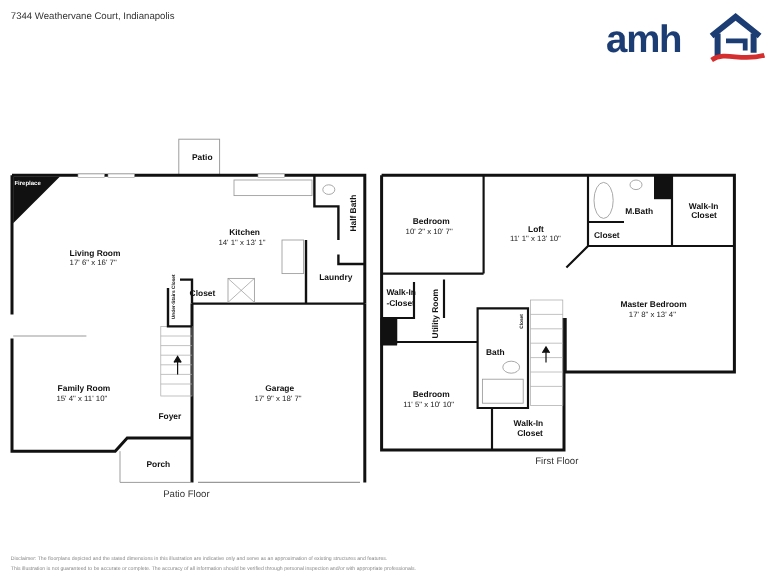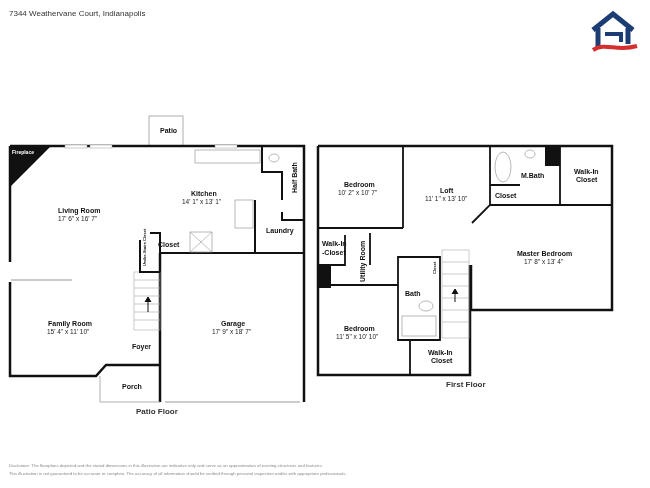--- a/index.html
+++ b/index.html
@@ -4,29 +4,30 @@
 <style>
   html,body{margin:0;padding:0;background:#fff;}
   body{width:650px;height:488px;position:relative;overflow:hidden;font-family:"Liberation Sans",sans-serif;color:#111;}
   .addr{position:absolute;left:9px;top:9px;font-size:8px;color:#333;}
   .logo{position:absolute;left:505px;top:8px;width:135px;height:44px;}
   .logo-text{position:absolute;left:0;top:6px;font-size:32px;font-weight:bold;color:#1c3d73;letter-spacing:-1px;line-height:36px;}
   svg.plan{position:absolute;left:0;top:0;}
   .lbl{font-family:"Liberation Sans",sans-serif;font-size:7px;font-weight:bold;fill:#111;}
   .dim{font-family:"Liberation Sans",sans-serif;font-size:6.5px;fill:#222;}
   .sm{font-family:"Liberation Sans",sans-serif;font-size:4px;font-weight:bold;fill:#111;}
-  .floorlbl{position:absolute;font-size:8px;color:#333;font-weight:bold;}
+  .floorlbl{position:absolute;font-size:8px;color:#333;}
   .disc{position:absolute;left:9px;top:462px;font-size:4.3px;color:#888;line-height:8px;}
 </style>
 </head>
 <body>
 
 <div class="addr">7344 Weathervane Court, Indianapolis</div>
 
 <div class="logo">
+  <span class="logo-text">amh</span>
   <svg width="135" height="44" style="position:absolute;left:0;top:0">
     <path d="M88 22 L108 6 L128 22" fill="none" stroke="#1c3d73" stroke-width="5"></path>
     <path d="M93 20 L93 40 M123 20 L123 36" stroke="#1c3d73" stroke-width="5"></path>
     <path d="M100 26 L116 26 L116 34" fill="none" stroke="#1c3d73" stroke-width="4"></path>
     <path d="M88 42 C100 34,112 44,132 38" fill="none" stroke="#d42e2e" stroke-width="4"></path>
   </svg>
 </div>
 
 <svg class="plan" width="650" height="488" viewBox="0 0 650 488">
   <g>

